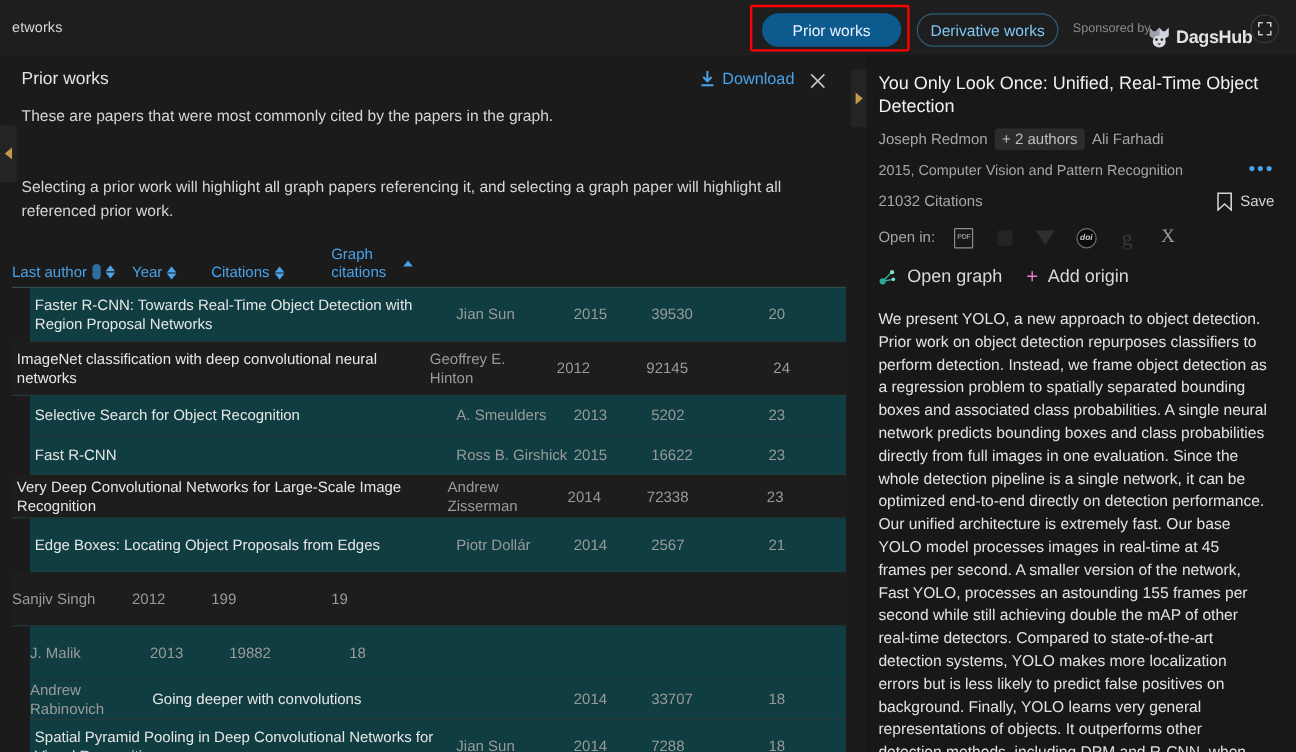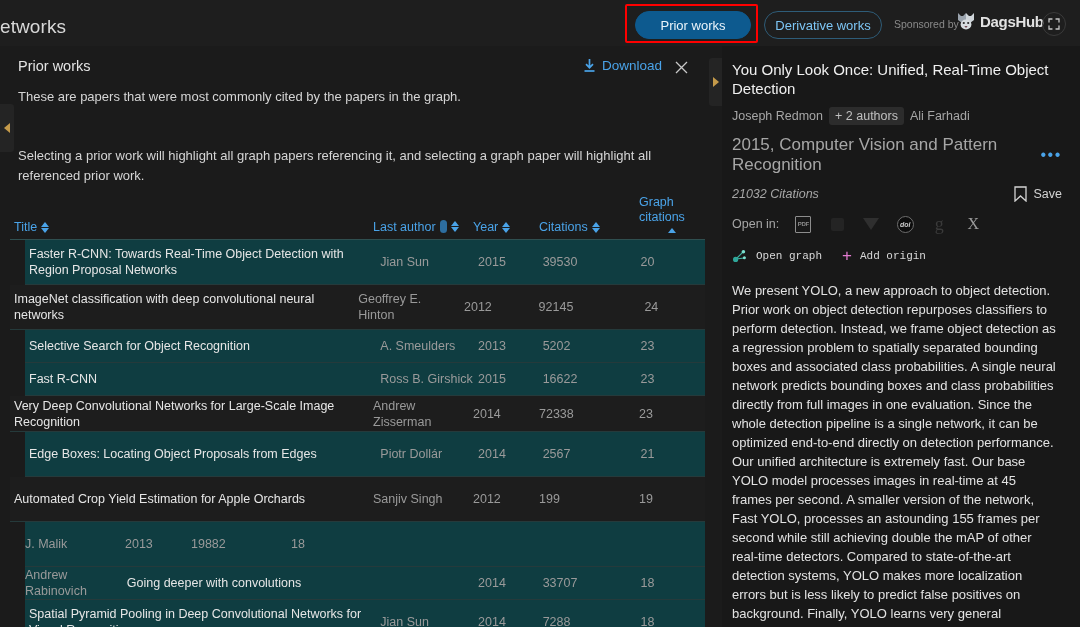--- a/index.html
+++ b/index.html
@@ -10,22 +10,22 @@
     overflow: hidden;
   }
   #app { position: relative; width: 1080px; height: 627px; background: #1b1b1b; }
 
   
   .topbar {
     position: absolute; top: 0; left: 0; width: 1080px; height: 46px;
     background: #1e1e1e; display: flex; align-items: center;
   }
   .topbar-title {
-    position: absolute; left: 0px; top: 16px;
-    font-size: 19px; color: #d8d8d8; letter-spacing: .1px;
+    position: absolute; left: 10px; top: 16px;
+    font-size: 12px; color: #d8d8d8; letter-spacing: .1px;
     white-space: nowrap;
   }
   .redbox {
     position: absolute; left: 625px; top: 4px; width: 133px; height: 39px;
     border: 2.5px solid #ff0000; border-radius: 2px; pointer-events: none;
   }
   .btn-pill {
     height: 28px; border-radius: 14px; display: flex; align-items: center;
     justify-content: center; font-size: 13px; cursor: pointer; white-space: nowrap;
   }
@@ -35,21 +35,21 @@
   }
   .btn-deriv {
     position: absolute; left: 764px; top: 11px; width: 118px;
     background: transparent; color: #7ec6f5; border: 1px solid #2e5c78;
   }
   .sponsor {
     position: absolute; left: 894px; top: 18px;
     font-size: 10.5px; color: #8a8a8a; white-space: nowrap;
   }
   .dagslogo {
-    position: absolute; left: 955px; top: 11px;
+    position: absolute; left: 955px; top: 21px;
     display: flex; align-items: center; gap: 3px;
   }
   .dagsname { font-size: 15px; font-weight: bold; color: #e2e2e2; letter-spacing: -.3px;}
   .fsbtn {
     position: absolute; left: 1042px; top: 12px; width: 24px; height: 24px;
     border: 1px solid #3a3a3a; border-radius: 50%;
     display:flex; align-items:center; justify-content:center; cursor:pointer;
   }
 
   
@@ -87,21 +87,21 @@
   .tbl { position: absolute; left: 10px; top: 150px; width: 695px; }
   .thead {
     display: flex; align-items: flex-end; height: 44px;
     border-bottom: 1px solid #2f4f50; padding-bottom: 5px;
   }
   .th { font-size: 12.5px; color: #4aa3e8; display: flex; align-items: center; gap: 4px;}
   .th-title   { width: 363px; padding-left: 4px; }
   .th-author  { width: 100px; }
   .th-year    { width: 66px; }
   .th-cit     { width: 100px; }
-  .th-gcit    { width: 66px; flex-direction: column; }
+  .th-gcit    { width: 66px; }
   .th-label-2l { line-height: 1.15; }
   .sorticon { display:inline-block; width: 9px; height: 13px; position: relative; }
   .sorticon::before, .sorticon::after {
     content:''; position:absolute; left: 0; border-left: 4.5px solid transparent;
     border-right: 4.5px solid transparent;
   }
   .sorticon::before { top: 1px; border-bottom: 5px solid #4aa3e8; }
   .sorticon::after  { bottom: 1px; border-top: 5px solid #4aa3e8; }
   .uponly { display:inline-block; width: 9px; height: 6px; position: relative; }
   .uponly::before {
@@ -150,26 +150,26 @@
   }
   .authors { margin-top: 9px; display: flex; align-items: center; gap: 6px; flex-wrap: wrap;}
   .author { font-size: 12.5px; color: #a6a6a6; }
   .author-chip {
     font-size: 12.5px; color: #c0c0c0; background: #2c2c2c;
     padding: 2px 6px; border-radius: 3px; cursor: pointer;
   }
   .venue-row {
     margin-top: 10px; display: flex; align-items: center; justify-content: space-between;
   }
-  .venue { font-size: 17px; color: #a6a6a6; }
+  .venue { font-size: 12px; color: #a6a6a6; }
   .dots { color: #4aa3e8; font-size: 16px; letter-spacing: 1.6px; cursor: pointer; line-height: 8px;}
   .cit-row {
     margin-top: 11px; display: flex; align-items: center; justify-content: space-between;
   }
-  .cits { font-size: 12.5px; color: #a6a6a6; font-style: italic; }
+  .cits { font-size: 12.5px; color: #a6a6a6; }
   .save-wrap { display:flex; align-items:center; gap:7px; cursor:pointer; }
   .save-label { font-size: 12.5px; color: #d3d3d3; }
   .openin-row { margin-top: 12px; display:flex; align-items:center; gap: 14px; }
   .openin-label { font-size: 12.5px; color: #a6a6a6; }
   .ic { width: 20px; height: 20px; display:flex; align-items:center; justify-content:center; cursor:pointer;}
   .pdf-ic {
     width: 16px; height: 17px; border: 1.4px solid #8d8d8d; border-radius: 1px;
     font-size: 6px; color: #8d8d8d; display:flex; align-items:center; justify-content:center;
     font-weight: bold; letter-spacing:-.3px;
   }
@@ -177,21 +177,21 @@
   .tri-ic { width:0;height:0;border-left:8px solid transparent;border-right:8px solid transparent;border-top:12px solid #2f2f2f;}
   .doi-ic {
     width: 17px; height:17px; border-radius:50%; background:#0c0c0c;
     border:1.2px solid #6e6e6e; color:#cdcdcd; font-size:7px; font-weight:bold;
     display:flex; align-items:center; justify-content:center; font-style: italic;
   }
   .g-ic { font-family: "Liberation Serif", serif; font-size: 18px; color:#3a3a3a; line-height:1;}
   .x-ic { font-size: 16px; color: #9a9a9a; font-family:"Liberation Serif", serif;}
   .actions-row { margin-top: 14px; display:flex; align-items:center; gap: 20px; }
   .act { display:flex; align-items:center; gap: 8px; cursor:pointer; }
-  .act-label { font-size: 11px; color: #d8d8d8; font-family: Liberation Mono, monospace; }
+  .act-label { font-size: 15px; color: #d8d8d8; }
   .plus-ic { color:#e27bd0; font-size: 17px; line-height: 12px; font-weight: 300;}
   .abstract {
     margin-top: 18px; font-size: 13px; color: #e2e2e2; line-height: 1.46;
     padding-right: 6px;
   }
 </style>
 </head>
 <body>
 
 <div id="app">
@@ -245,24 +245,20 @@
       <svg width="13" height="13" viewBox="0 0 13 13">
         <path d="M1 1 L12 12 M12 1 L1 12" stroke="#c9c9c9" stroke-width="1.3"></path>
       </svg>
     </div>
 
     <div class="body-text p1">These are papers that were most commonly cited by the papers in the graph.</div>
     <div class="body-text p3">Selecting a prior work will highlight all graph papers referencing it, and selecting a graph paper will highlight all referenced prior work.</div>
 
     <div class="tbl">
       <div class="thead">
-        <div class="th th-title">
-          <span>Title</span>
-          <span class="sorticon"></span>
-        </div>
         <div class="th th-author">
           <span class="th-label-2l">Last author</span>
           <span class="pill"></span>
           <span class="sorticon"></span>
         </div>
         <div class="th th-year">
           <span>Year</span>
           <span class="sorticon"></span>
         </div>
         <div class="th th-cit">
@@ -311,21 +307,20 @@
             <div class="cell c-gcit">23</div>
           </div>
           <div class="trow teal" style="height: 45px;">
             <div class="cell c-title">Edge Boxes: Locating Object Proposals from Edges</div>
             <div class="cell c-author">Piotr Dollár</div>
             <div class="cell c-year">2014</div>
             <div class="cell c-cit">2567</div>
             <div class="cell c-gcit">21</div>
           </div>
           <div class="trow dark" style="height: 45px;">
-            <div class="cell c-title">Automated Crop Yield Estimation for Apple Orchards</div>
             <div class="cell c-author">Sanjiv Singh</div>
             <div class="cell c-year">2012</div>
             <div class="cell c-cit">199</div>
             <div class="cell c-gcit">19</div>
           </div>
           <div class="trow teal" style="height: 45px;">
             <div class="cell c-author">J. Malik</div>
             <div class="cell c-year">2013</div>
             <div class="cell c-cit">19882</div>
             <div class="cell c-gcit">18</div>

